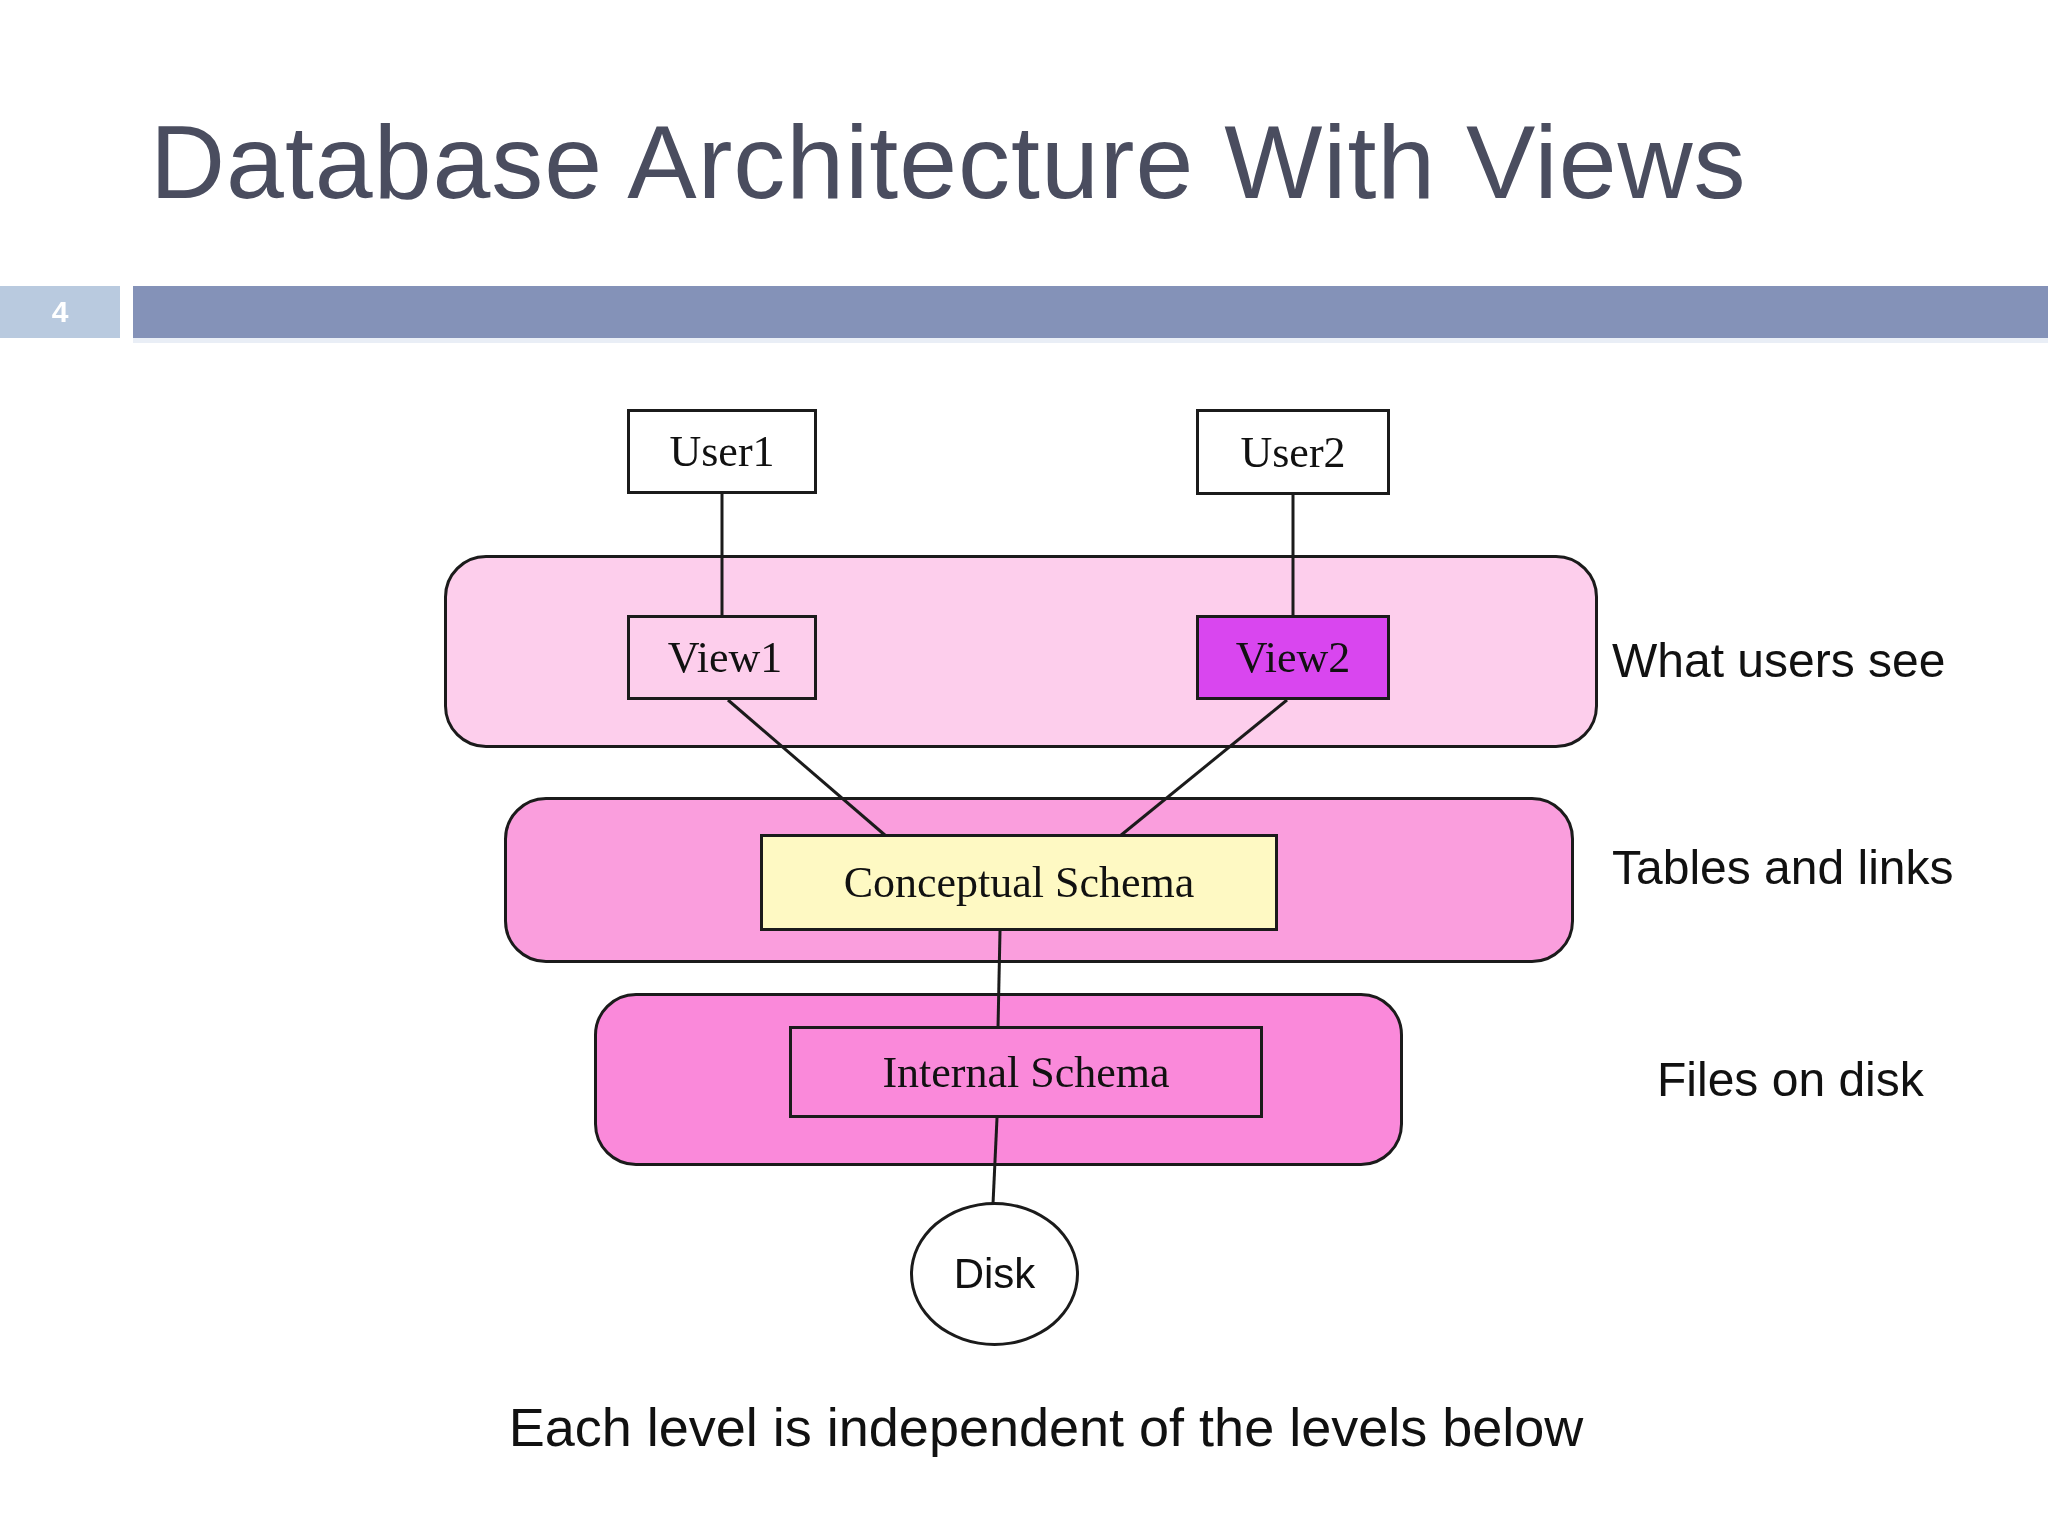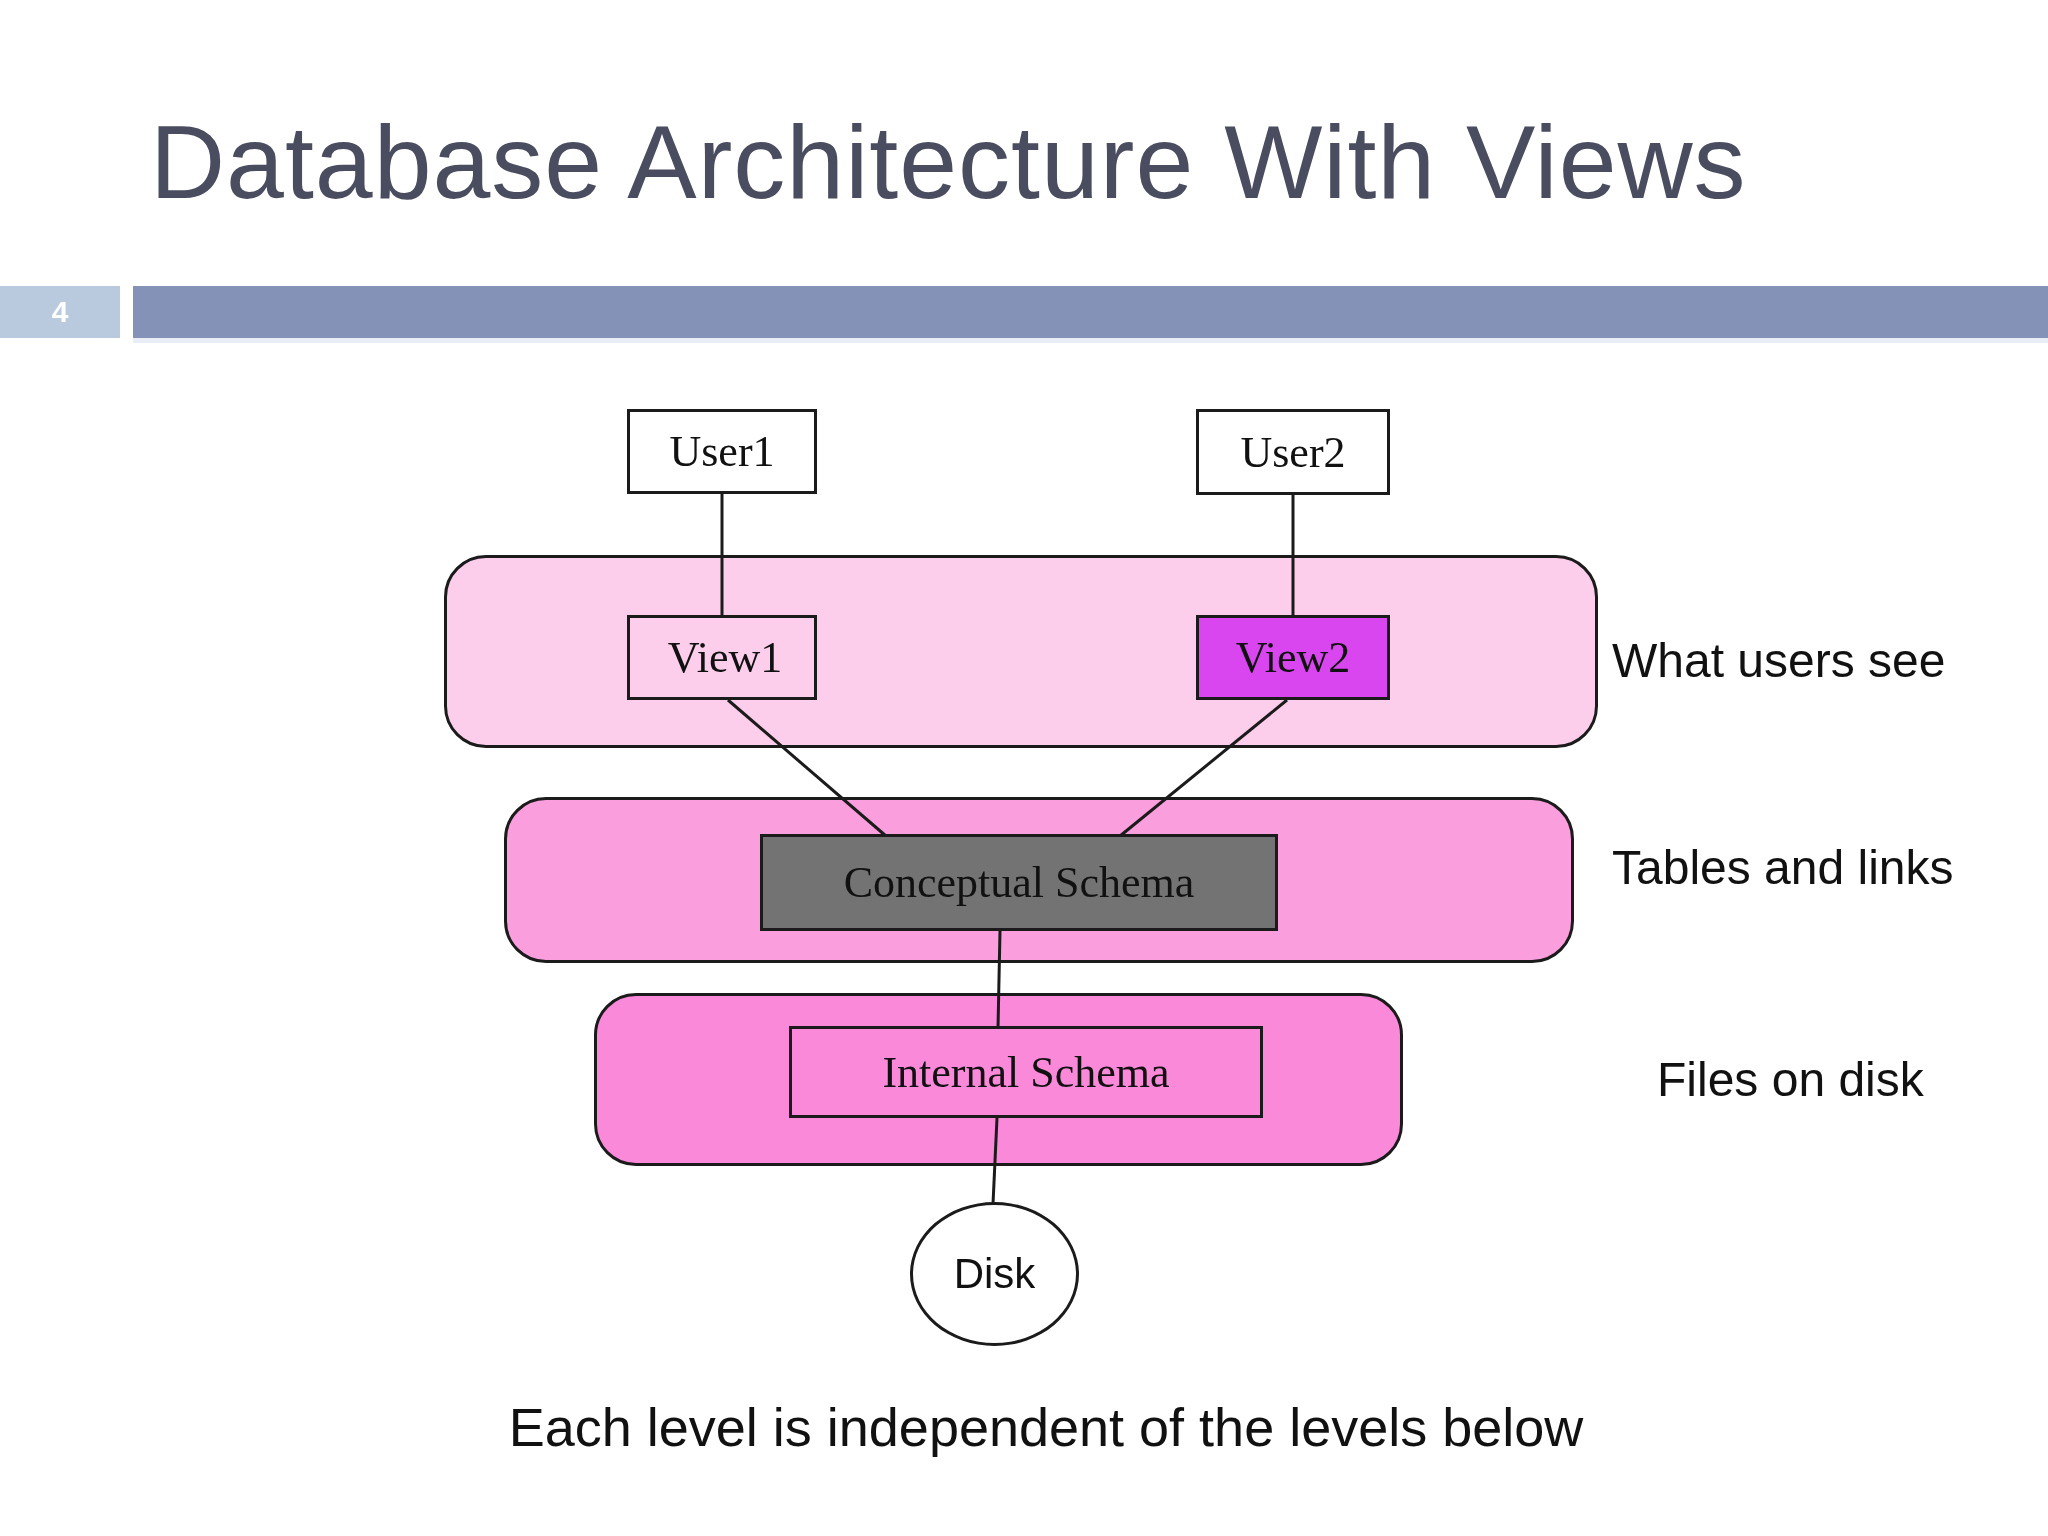--- a/index.html
+++ b/index.html
@@ -98,21 +98,21 @@
     <line x1="1000" y1="931" x2="998" y2="1028" stroke="#1b1b1b" stroke-width="3"></line>
     <line x1="997" y1="1118" x2="993" y2="1204" stroke="#1b1b1b" stroke-width="3"></line>
   </svg>
 
   <div class="abs node node-user1">User1</div>
   <div class="abs node node-user2">User2</div>
 
   <div class="abs node node-view1" style="background-color: rgb(253, 206, 236); padding-left: 6px;">View1</div>
   <div class="abs node node-view2" style="background-color: #d946ef;">View2</div>
 
-  <div class="abs node node-conceptual" style="background-color: #737373;">Conceptual Schema</div>
+  <div class="abs node node-conceptual" style="background-color: #fef9c3;">Conceptual Schema</div>
 
   <div class="abs node node-internal" style="background-color: rgb(250, 137, 218);">Internal Schema</div>
 
   <div class="abs level-label label-views">What users see</div>
 
   <div class="abs node-disk">Disk</div>
   <div class="abs level-label label-concept">Tables and links</div>
   <div class="abs level-label label-internal">Files on disk</div>
 
   <div class="abs caption">Each level is independent of the levels below</div>

